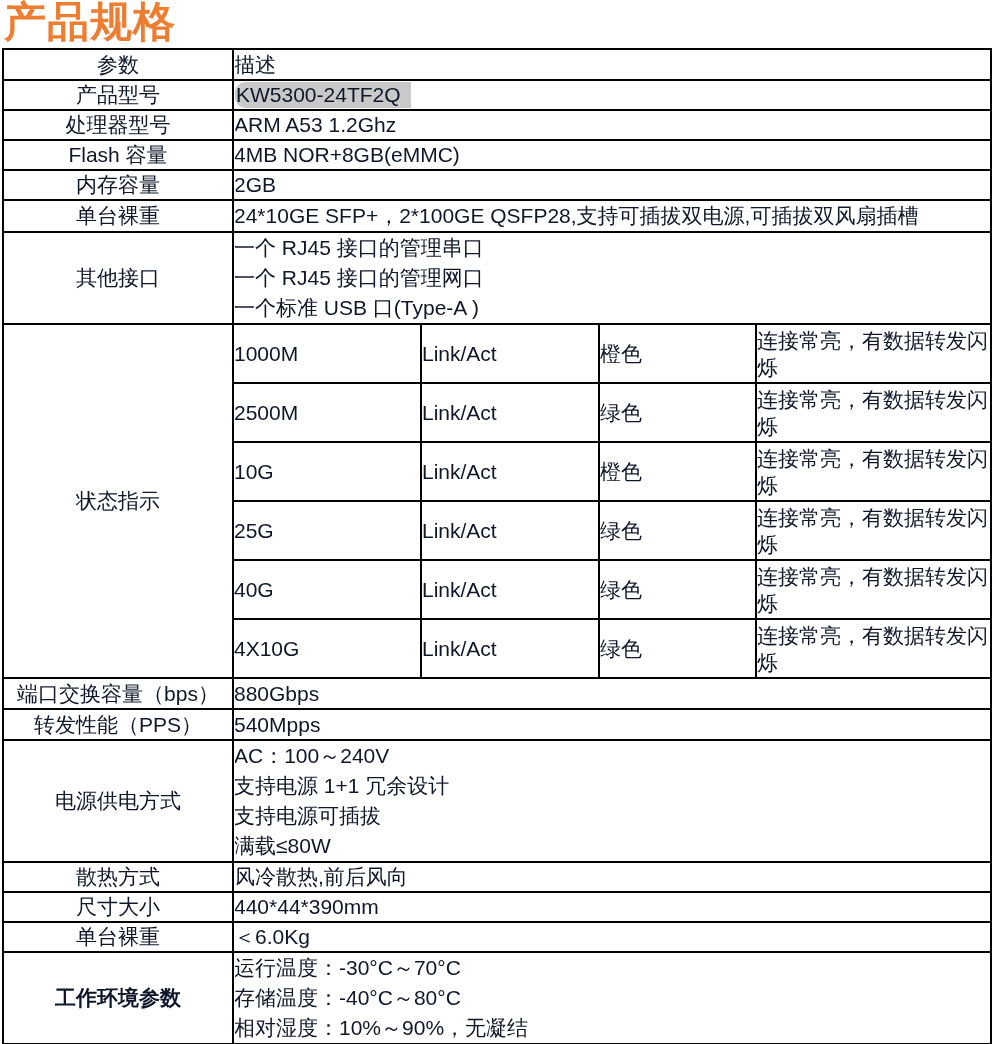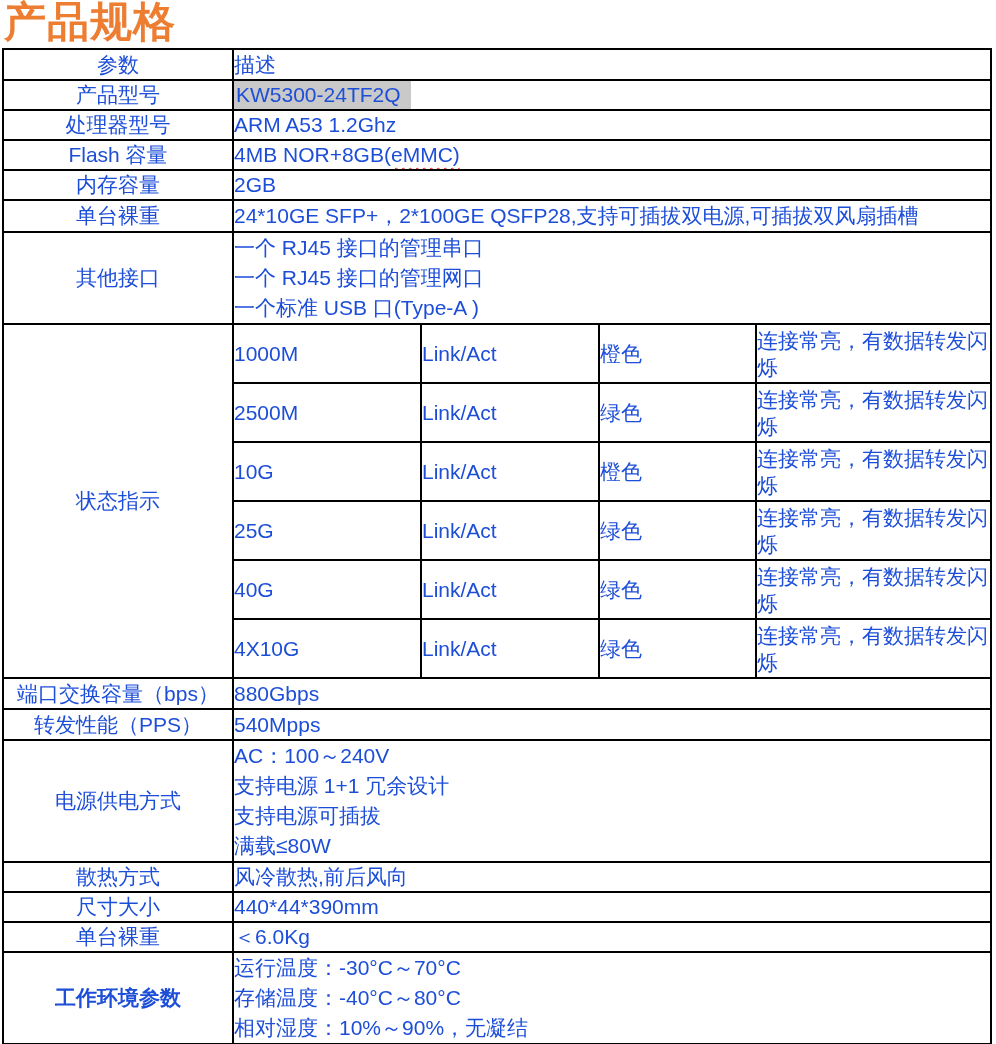--- a/index.html
+++ b/index.html
@@ -27,27 +27,27 @@
   }
   table.spec {
     border-collapse: collapse;
     table-layout: fixed;
     width: 988px;
     margin-left: 2px;
   }
   table.spec td {
     border: 2px solid var(--border-black);
     font-size: 21px;
-    color: #1d4ed8;
+    color: #0f172a;
     vertical-align: middle;
     padding: 0;
     overflow: hidden;
   }
   td.param { text-align: center; padding: 0 4px; }
-  td.desc  { text-align: left; padding-left: 9px; padding-right: 6px; }
+  td.desc  { text-align: left; padding-left: 9px; padding-right: 6px; border-radius: 13px; }
   td.desc-header { padding-left: 30px; }
   .hl { background: var(--highlight-gray); padding: 2px 10px 11px 2px; }
   .wavy {
     text-decoration-line: underline;
     text-decoration-style: wavy;
     text-decoration-color: var(--spellcheck-red);
     text-decoration-thickness: 1px;
     text-underline-offset: 5px;
     text-align: center;
   }

